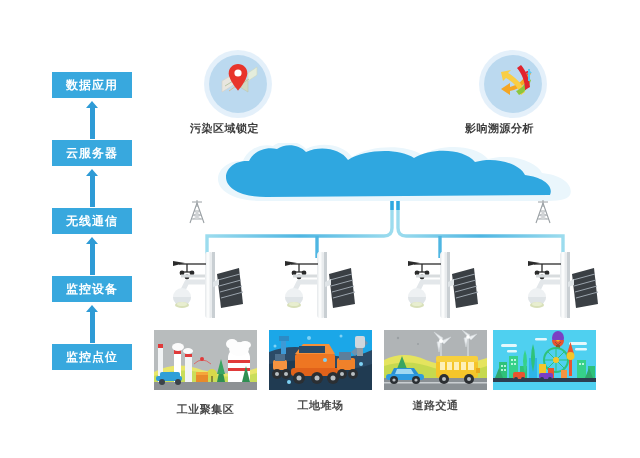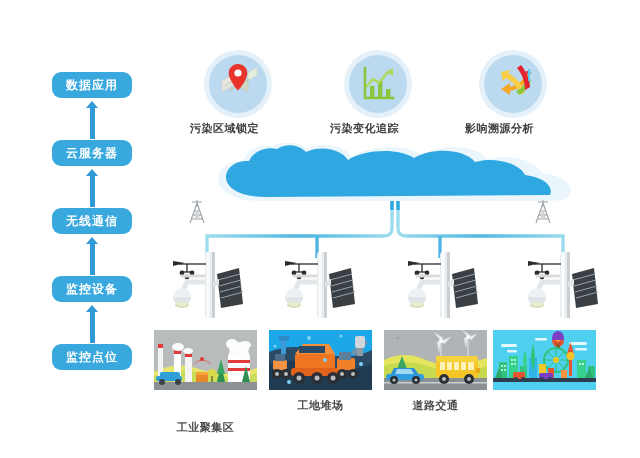--- a/index.html
+++ b/index.html
@@ -7,21 +7,21 @@
     width:640px;height:458px;
     background:#ffffff;
     font-family:"DejaVu Sans","Liberation Sans",sans-serif;
     overflow:hidden;position:relative;
   }
   #stage{position:absolute;left:0;top:0;width:640px;height:458px;}
 
   
   .pipe-box{
     position:absolute;left:52px;width:80px;height:26px;
-    background:#38A8DE;border-radius:9px;
+    background:#38A8DE;border-radius:0;
     color:#fff;font-size:12px;font-weight:bold;
     display:flex;align-items:center;justify-content:center;
     letter-spacing:1px;
     font-family:Liberation Mono, monospace;
   }
   .pipe-arrow{
     position:absolute;left:86px;width:12px;
     display:flex;flex-direction:column;align-items:center;
   }
   .pipe-arrow .head{
@@ -123,33 +123,20 @@
         <polygon points="39,26 48,20 48,12 39,18" fill="#e4eddc" stroke="#cdd8c2" stroke-width=".6"></polygon>
         <path d="M16,31 L24,26 L31,30 L40,24" stroke="#b9c6a7" stroke-width="1" fill="none"></path>
         <path d="M20,36 L27,31" stroke="#d9b98f" stroke-width="1" fill="none"></path>
         <path d="M29,9 c-5.2,0 -9.3,4.1 -9.3,9.2 c0,6.6 9.3,17.4 9.3,17.4 s9.3,-10.8 9.3,-17.4 C38.3,13.1 34.2,9 29,9 z" fill="#e8342b"></path>
         <circle cx="29" cy="18" r="3.6" fill="#ffffff"></circle>
       </svg>
     </div>
     <div class="cap">污染区域锁定</div>
   </div>
 
-  <div class="feat" style="left:330px;top:55px">
-    <div class="disc">
-      <svg width="58" height="58" viewBox="0 0 58 58">
-        <path d="M16,13 L16,43 L44,43" stroke="#8CC63E" stroke-width="2.6" fill="none" stroke-linecap="square"></path>
-        <rect x="21" y="31" width="4.5" height="12" fill="#8CC63E"></rect>
-        <rect x="29" y="26" width="4.5" height="17" fill="#8CC63E"></rect>
-        <rect x="37" y="34" width="4.5" height="9" fill="#8CC63E"></rect>
-        <polyline points="18,31 24,24 30,28 38,18 43,15" stroke="#AED857" stroke-width="2.2" fill="none" stroke-linejoin="round" stroke-linecap="round"></polyline>
-        <polygon points="44,13 44,21 37,17" fill="#AED857"></polygon>
-      </svg>
-    </div>
-    <div class="cap">污染变化追踪</div>
-  </div>
 
   <div class="feat" style="left:465px;top:55px">
     <div class="disc">
       <svg width="58" height="58" viewBox="0 0 58 58">
         <path d="M44,16 c-4,9 -10,14 -18,16 l0,-4 l-9,6 l9,6 l0,-4 c11,-2 18,-9 21,-18 z" fill="#F5A623"></path>
         <path d="M17,17 l2,9 l3,-3 c7,4 12,9 15,17 l4,-3 c-3,-9 -10,-15 -17,-19 l3,-3 z" fill="#F9CE44"></path>
         <path d="M35,40 c6,-3 10,-8 12,-15 l-4,-2 c-2,7 -6,11 -11,13 z" fill="#8CC63E"></path>
         <path d="M33,13 c5,6 8,13 8,22 l5,-3 c-1,-9 -4,-16 -9,-22 z" fill="#E0232E"></path>
         <path d="M41,17 l5,-2 l-1,6 z" fill="#E0232E"></path>
         <path d="M43,19 l2,-4 l3,3 z" fill="#5BC8F0"></path>
@@ -367,21 +354,21 @@
       <rect x="57" y="46" width="2" height="6" fill="#8a8a3a"></rect>
       <rect x="0" y="52" width="103" height="8" fill="#8d9194"></rect>
       <rect x="42" y="42" width="12" height="10" fill="#e88a2a"></rect>
       <rect x="42" y="42" width="12" height="3" fill="#f5a63a"></rect>
       <rect x="6" y="42" width="20" height="8" rx="2" fill="#2e9fd8"></rect>
       <rect x="2" y="46" width="26" height="5" rx="2" fill="#2e9fd8"></rect>
       <circle cx="8" cy="52" r="3" fill="#3b4148"></circle>
       <circle cx="24" cy="52" r="3" fill="#3b4148"></circle>
     </svg>
   </div>
-  <div class="tile-cap" style="left:154px;top:420px">工业聚集区</div>
+  <div class="tile-cap" style="left:154px;top:402px">工业聚集区</div>
 
   <div class="tile" style="left:269px;top:330px">
     <svg width="103" height="60" viewBox="0 0 103 60">
       <rect width="103" height="60" fill="#1BA7E8"></rect>
       <path d="M0,22 Q26,12 52,22 Q78,32 103,20 L103,60 L0,60 Z" fill="#2b4a66"></path>
       <path d="M0,34 Q30,26 60,36 Q82,42 103,34 L103,60 L0,60 Z" fill="#203b52"></path>
       <rect x="26" y="24" width="40" height="16" rx="2" fill="#ee7622"></rect>
       <polygon points="26,24 34,14 60,14 66,24" fill="#f5903a"></polygon>
       <rect x="30" y="16" width="26" height="7" fill="#2b4a66"></rect>
       <rect x="22" y="38" width="50" height="8" rx="3" fill="#e1621a"></rect>

